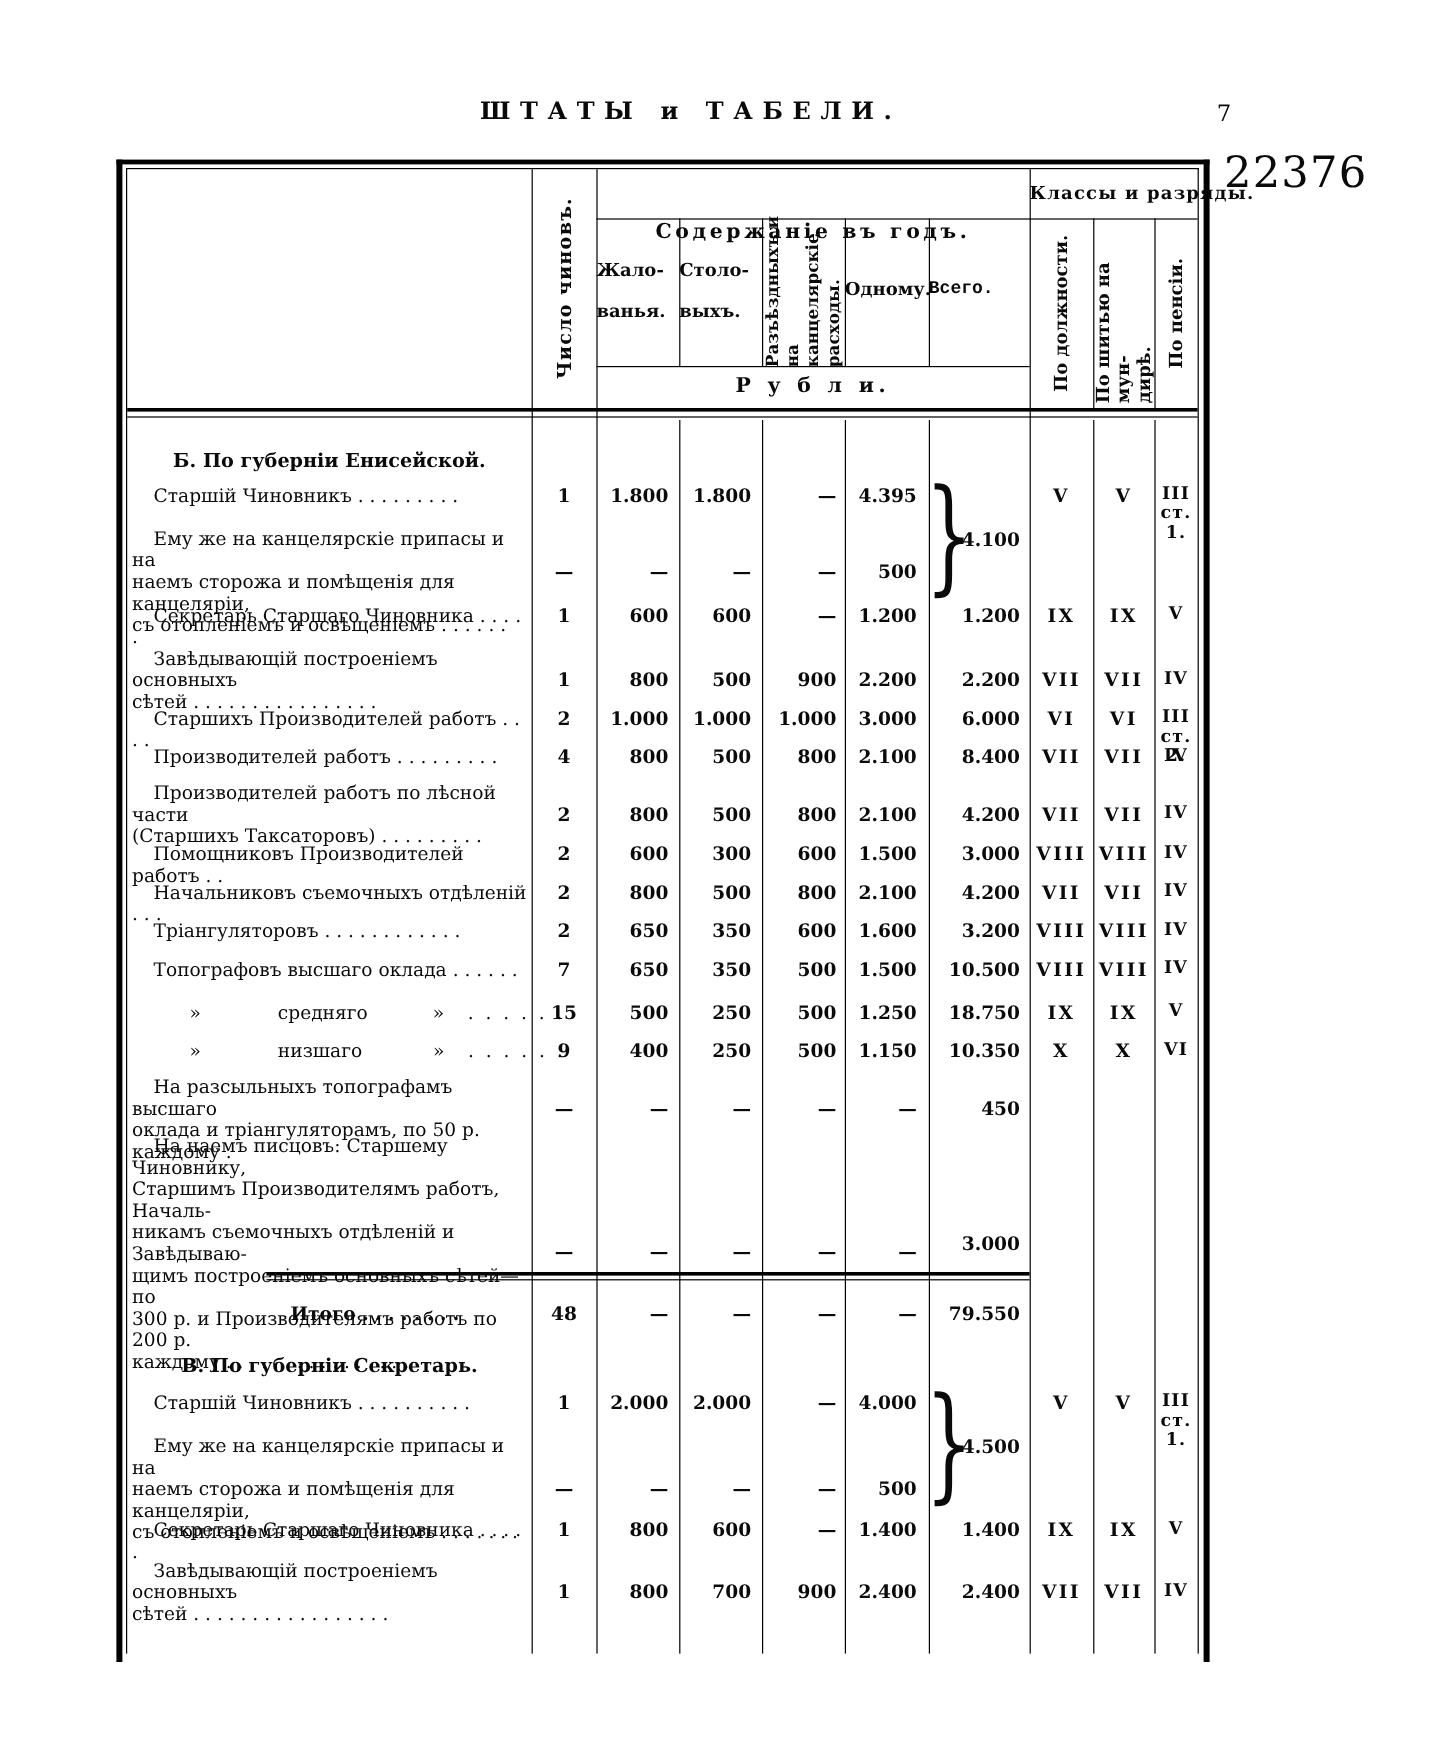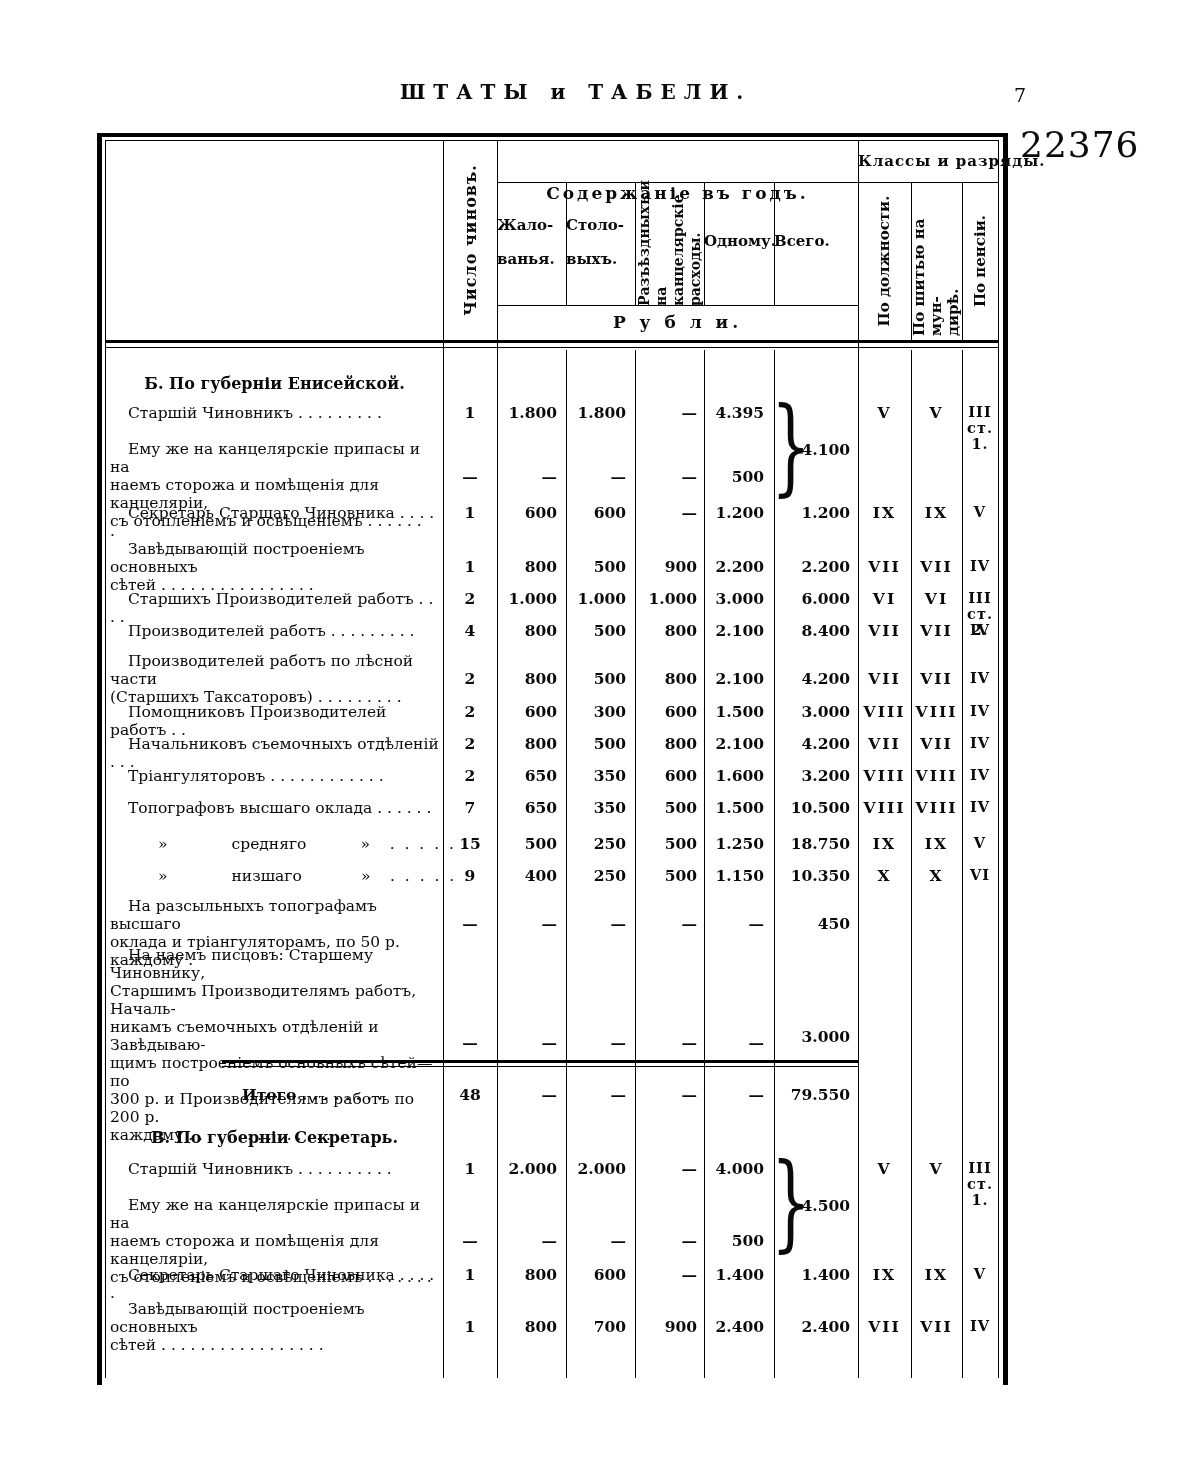--- a/index.html
+++ b/index.html
@@ -126,21 +126,21 @@
   <div class="vert" style="left:375px;top:230px;width:190px;height:20px;font-size:16px;letter-spacing:1px;">Число чиновъ.</div>
 
   <div class="hcell" style="left:497px;top:208px;width:69px;">Жало-
 ванья.</div>
   <div class="hcell" style="left:566px;top:208px;width:69px;">Столо-
 выхъ.</div>
   <div class="vert" style="left:607px;top:216px;width:126px;height:54px;font-size:14px;line-height:17px;">Разъѣздныхъ и
 на канцелярскіе
 расходы.</div>
   <div class="hcell" style="left:704px;top:232px;width:70px;line-height:18px;">Одному.</div>
-  <div class="hcell" style="left:774px;top:232px;width:84px;line-height:18px;">Всего.</div>
+  <div class="hcell" style="left:774px;top:232px;width:84px;line-height:18px;font-family:Liberation Mono, monospace;">Всего.</div>
 
   <div class="rubli" style="left:497px;top:312px;width:361px;">Р у б л и.</div>
 
   <div class="vert" style="left:809px;top:251px;width:150px;height:20px;">По должности.</div>
   <div class="vert" style="left:861px;top:242px;width:150px;height:38px;">По шитью на мун-
 дирѣ.</div>
   <div class="vert" style="left:905px;top:251px;width:150px;height:20px;">По пенсіи.</div>
 
   <div class="sect" style="top:374px;">Б. По губерніи Енисейской.</div>
 

